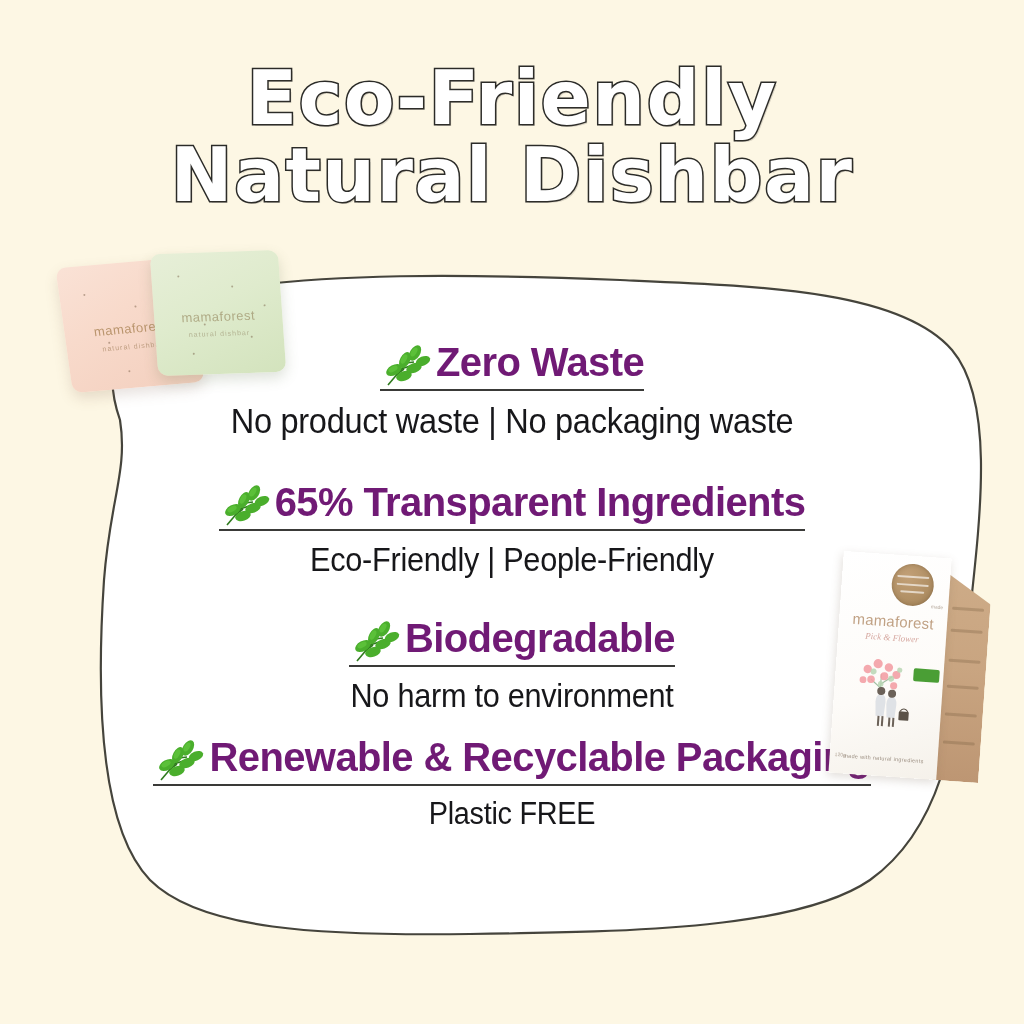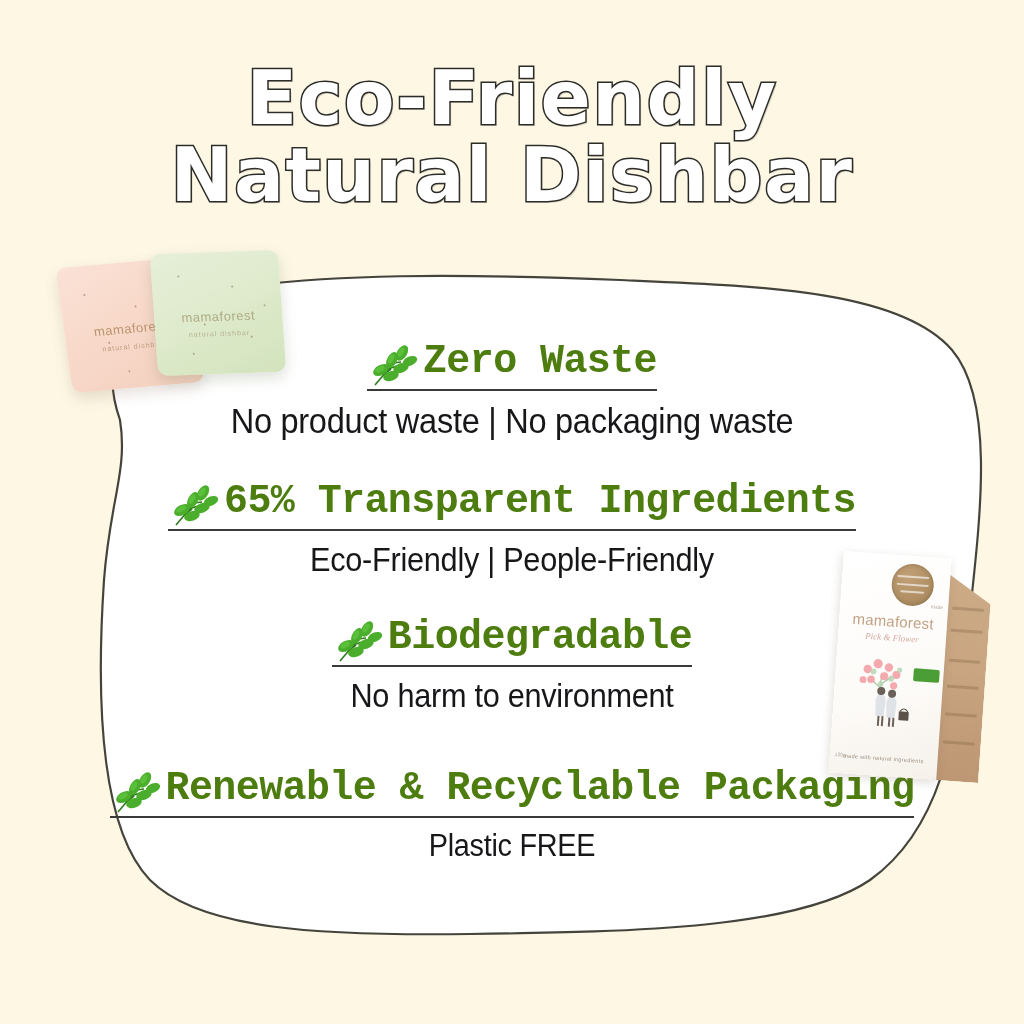--- a/index.html
+++ b/index.html
@@ -59,25 +59,25 @@
     padding-bottom:1px;
   }
   .leaf{
     width:52px; height:52px;
     flex:0 0 52px;
     display:block;
     position:relative;
     top:3px;
   }
   .f-title{
-    font-family:Liberation Mono, monospace;
+    font-family:Liberation Sans, sans-serif;
     font-weight:700;
     font-size:38px;
     line-height:1.05;
-    color:#4d7c0f;
+    color:#701a75;
     letter-spacing:-0.6px;
     white-space:nowrap;
   }
   .f-sub{
     font-family:"Liberation Sans", sans-serif;
     font-weight:400;
     font-size:33px;
     line-height:1.2;
     color:#17171a;
     margin-top:8px;
@@ -88,21 +88,21 @@
 
   
   .feature.f1{ margin-bottom:34px; }
   .feature.f1 .f-title{ font-size:40px; }
   .feature.f1 .f-sub{ font-size:35px; }
 
   .feature.f2{ margin-bottom:32px; }
   .feature.f2 .f-title{ font-size:40px; }
   .feature.f2 .f-sub{ font-size:33px; }
 
-  .feature.f3{ margin-bottom:48px; }
+  .feature.f3{ margin-bottom:16px; }
   .feature.f3 .f-title{ font-size:40px; }
   .feature.f3 .f-sub{ font-size:33px; }
 
   .feature.f4 .f-title{ font-size:40px; }
   .feature.f4 .f-sub{ font-size:31px; }
 
   
   .soaps{
     position:absolute; left:58px; top:248px;
     width:250px; height:165px;

